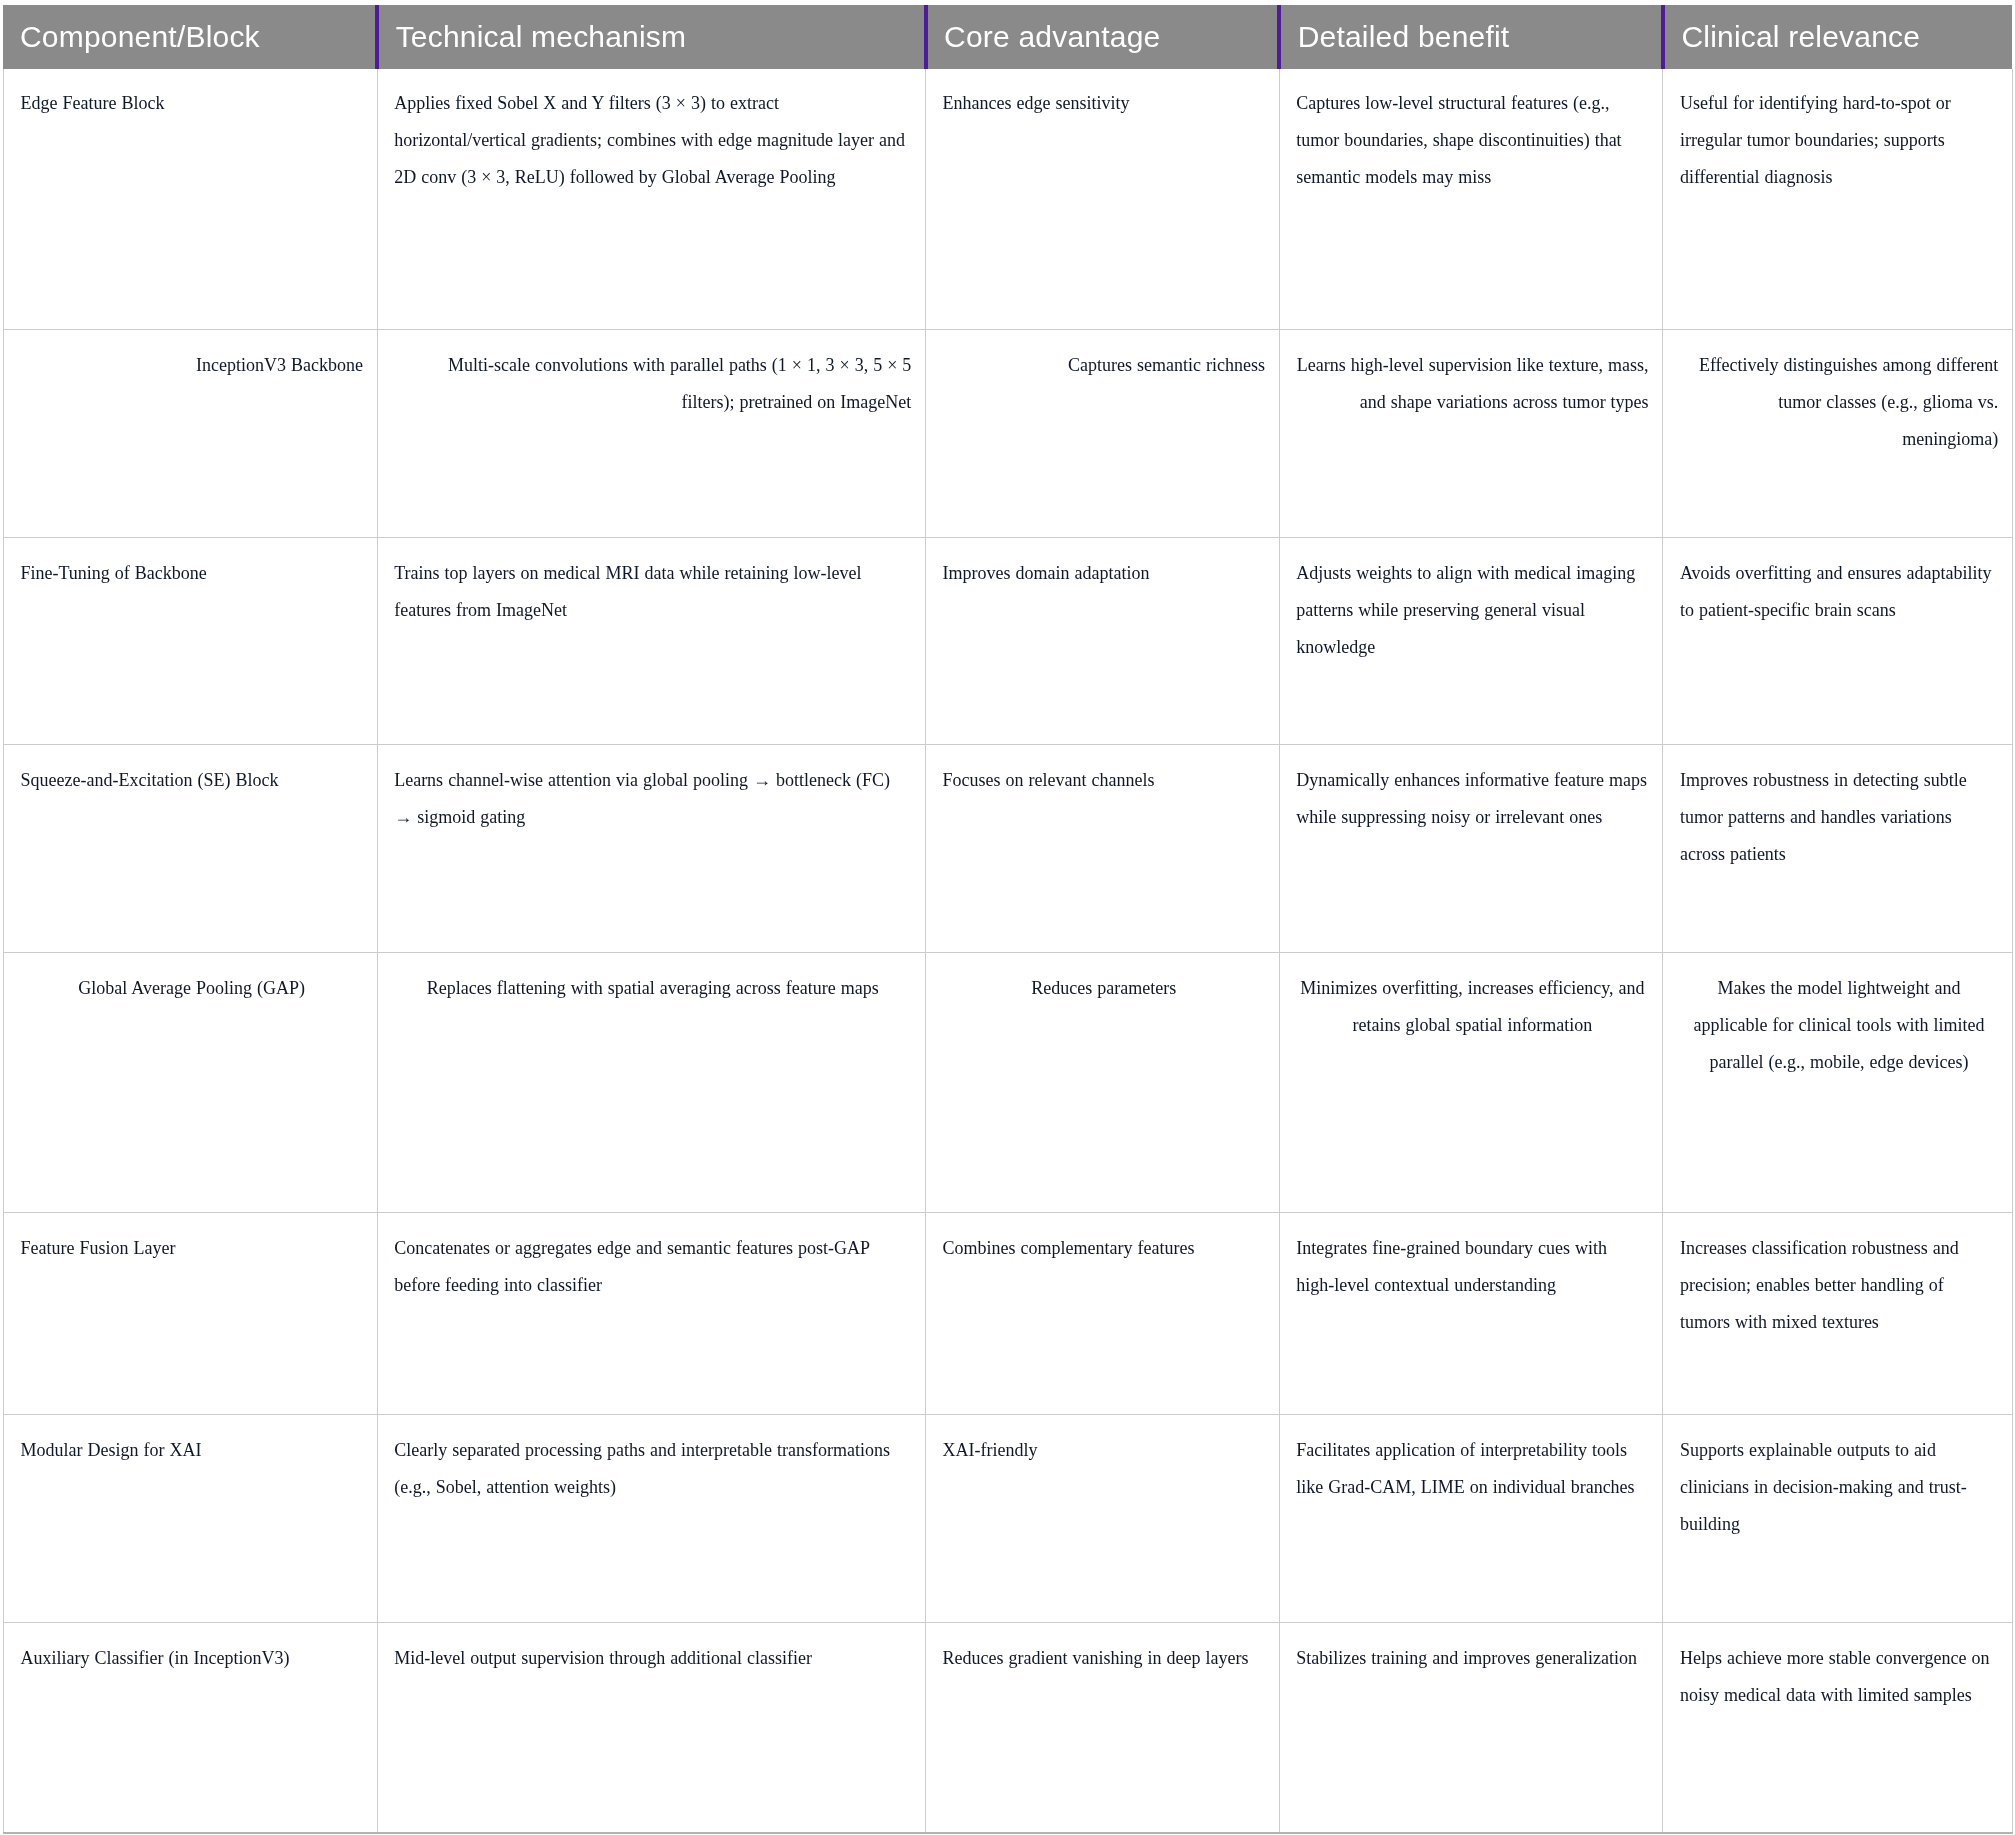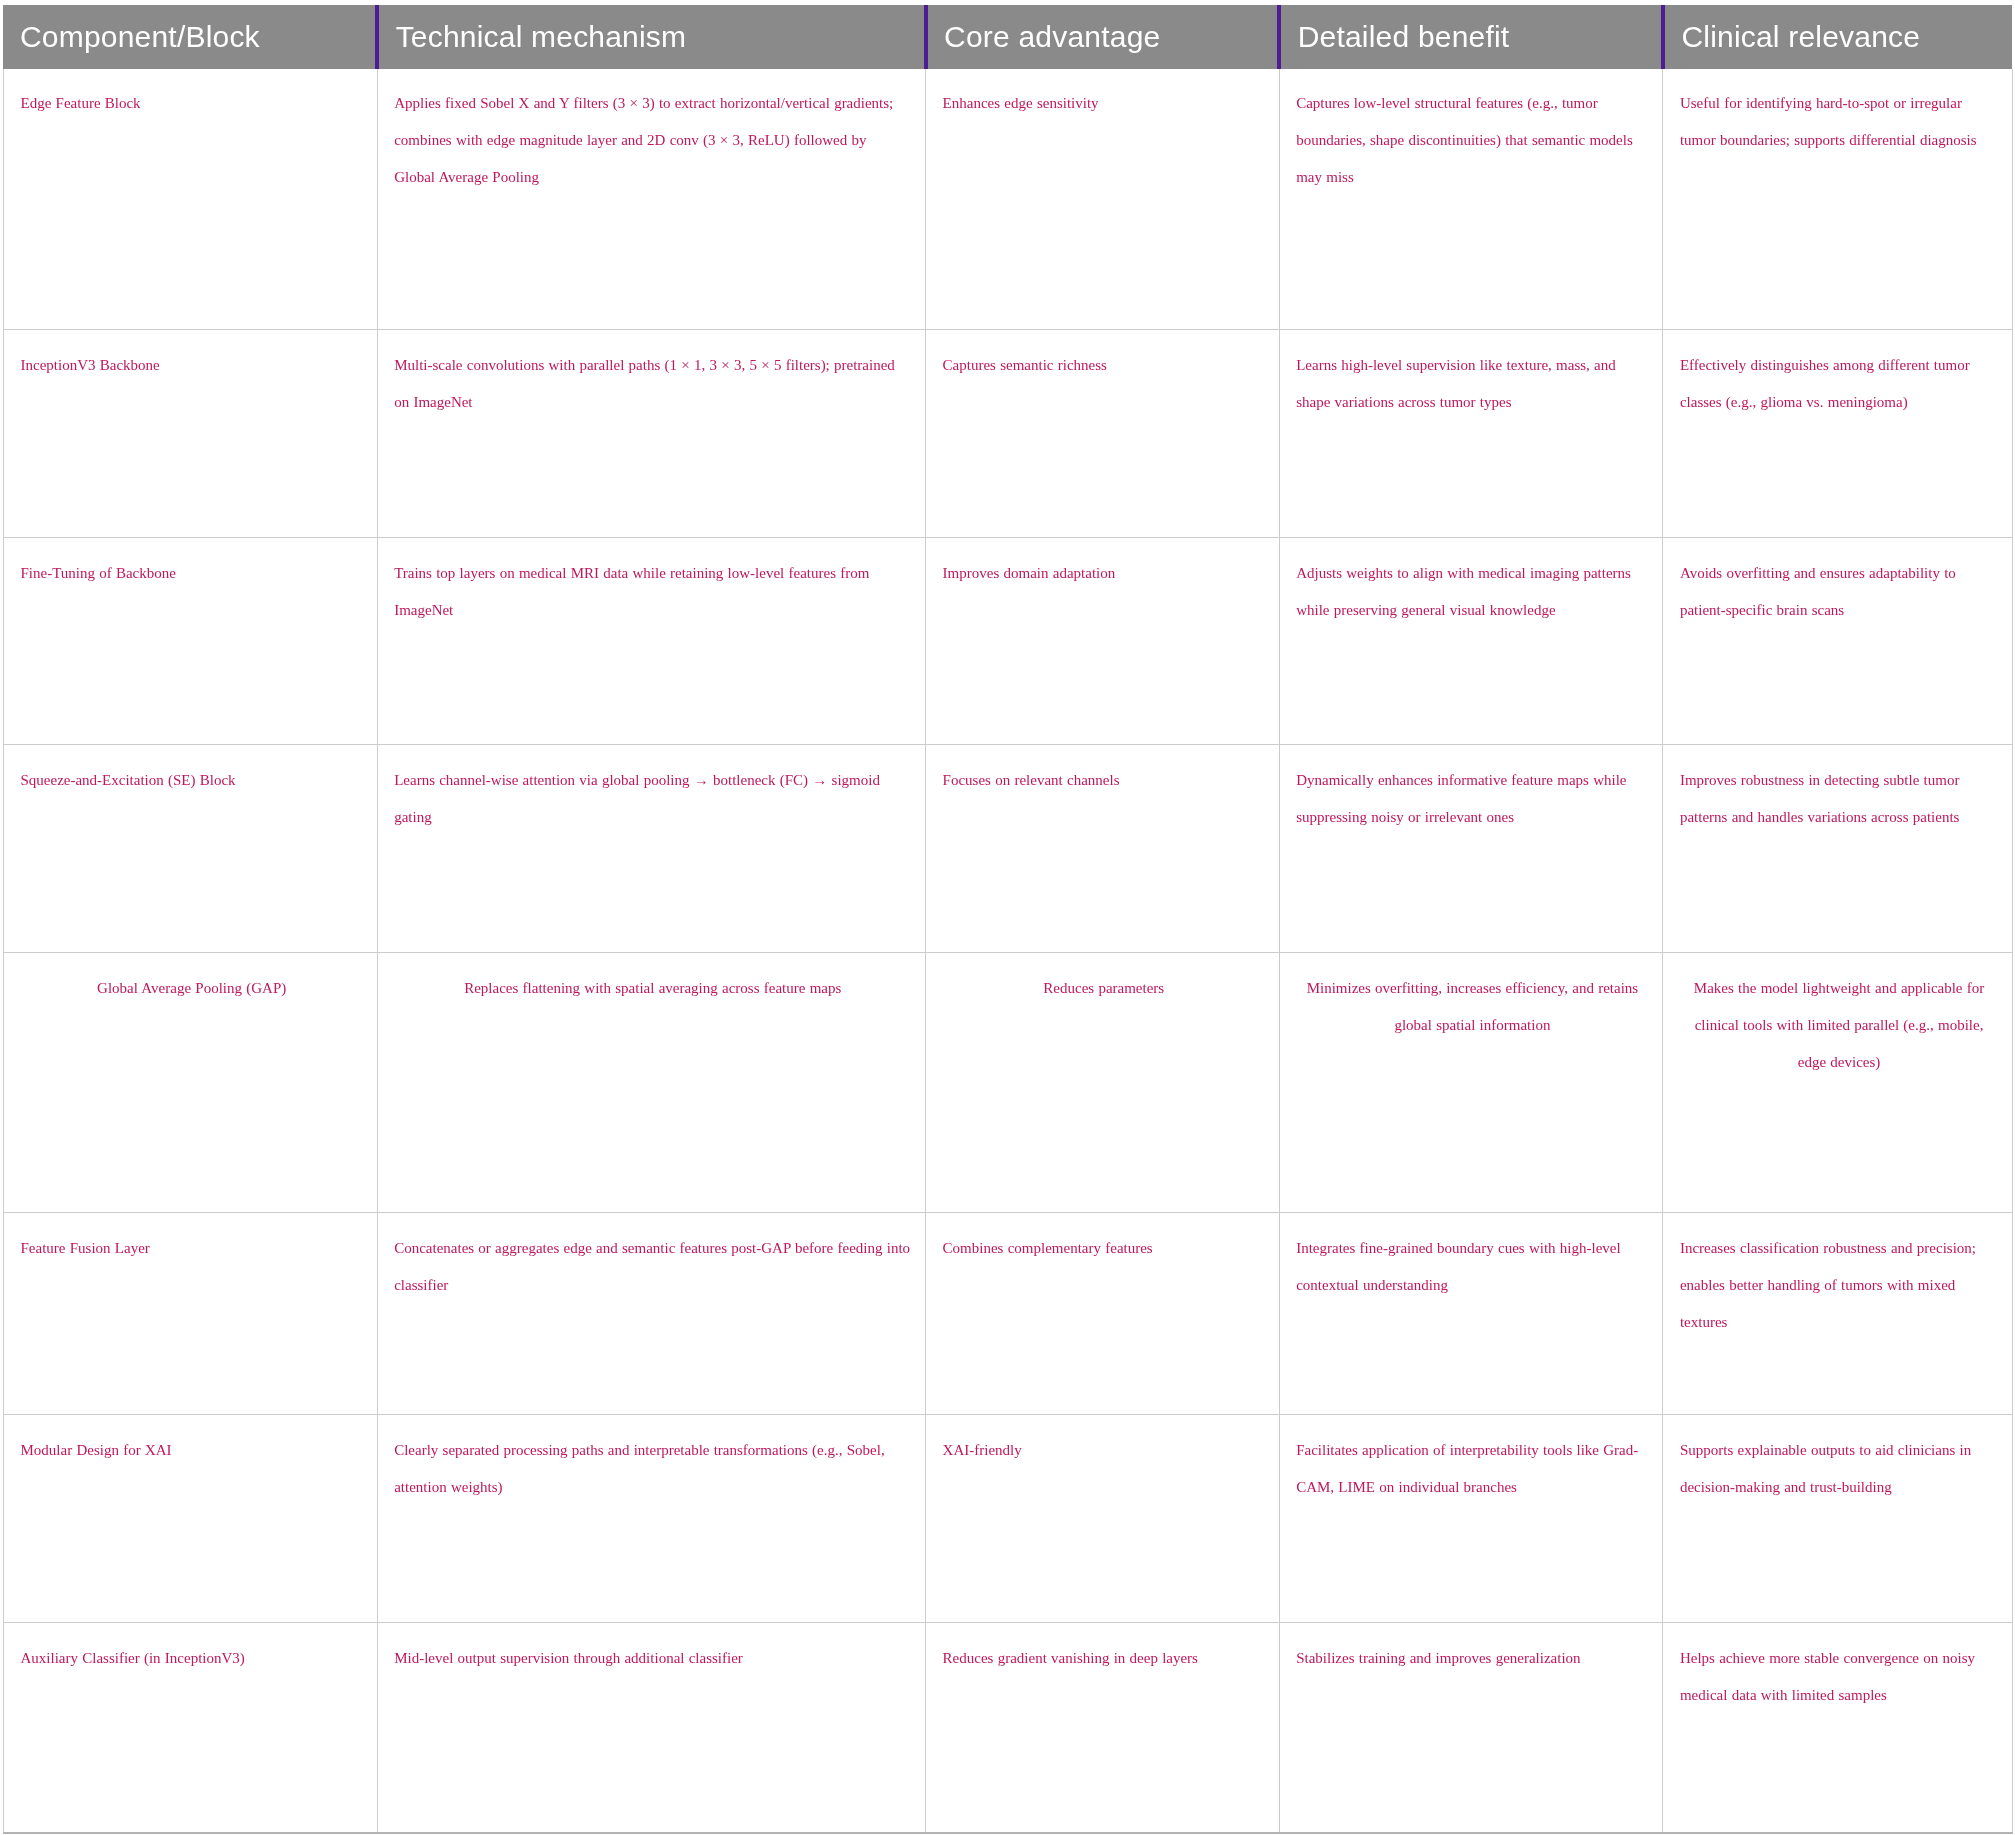--- a/index.html
+++ b/index.html
@@ -37,31 +37,31 @@
     vertical-align: middle;
     padding: 0 9.8px 0 16.6px;
     height: 64px;
     border-left: 4px solid #4c1d95;
     letter-spacing: 0.2px;
   }
   thead th:first-child { border-left: none; }
 
   tbody td {
     vertical-align: top;
-    font-size: 15px;
+    font-size: 18px;
     line-height: 37px;
-    color: #be185d;
+    color: #0f172a;
     padding: 16.6px 13.7px 9.8px 16.6px;
     border: 1px solid #cccccc;
     border-top: none;
     background: #ffffff;
     word-spacing: 0.5px;
   }
   tbody tr:nth-child(1) { height: 261px; }
-  tbody tr:nth-child(2) { height: 208px; }
+  tbody tr:nth-child(2) { height: 208px; text-align: right; }
   tbody tr:nth-child(3) { height: 207px; }
   tbody tr:nth-child(4) { height: 208px; }
   tbody tr:nth-child(5) { height: 260px; text-align: center; }
   tbody tr:nth-child(6) { height: 202px; }
   tbody tr:nth-child(7) { height: 208px; }
   tbody tr:nth-child(8) { height: 210px; margin-left: 32px; }
 </style>
 </head>
 <body>
 

